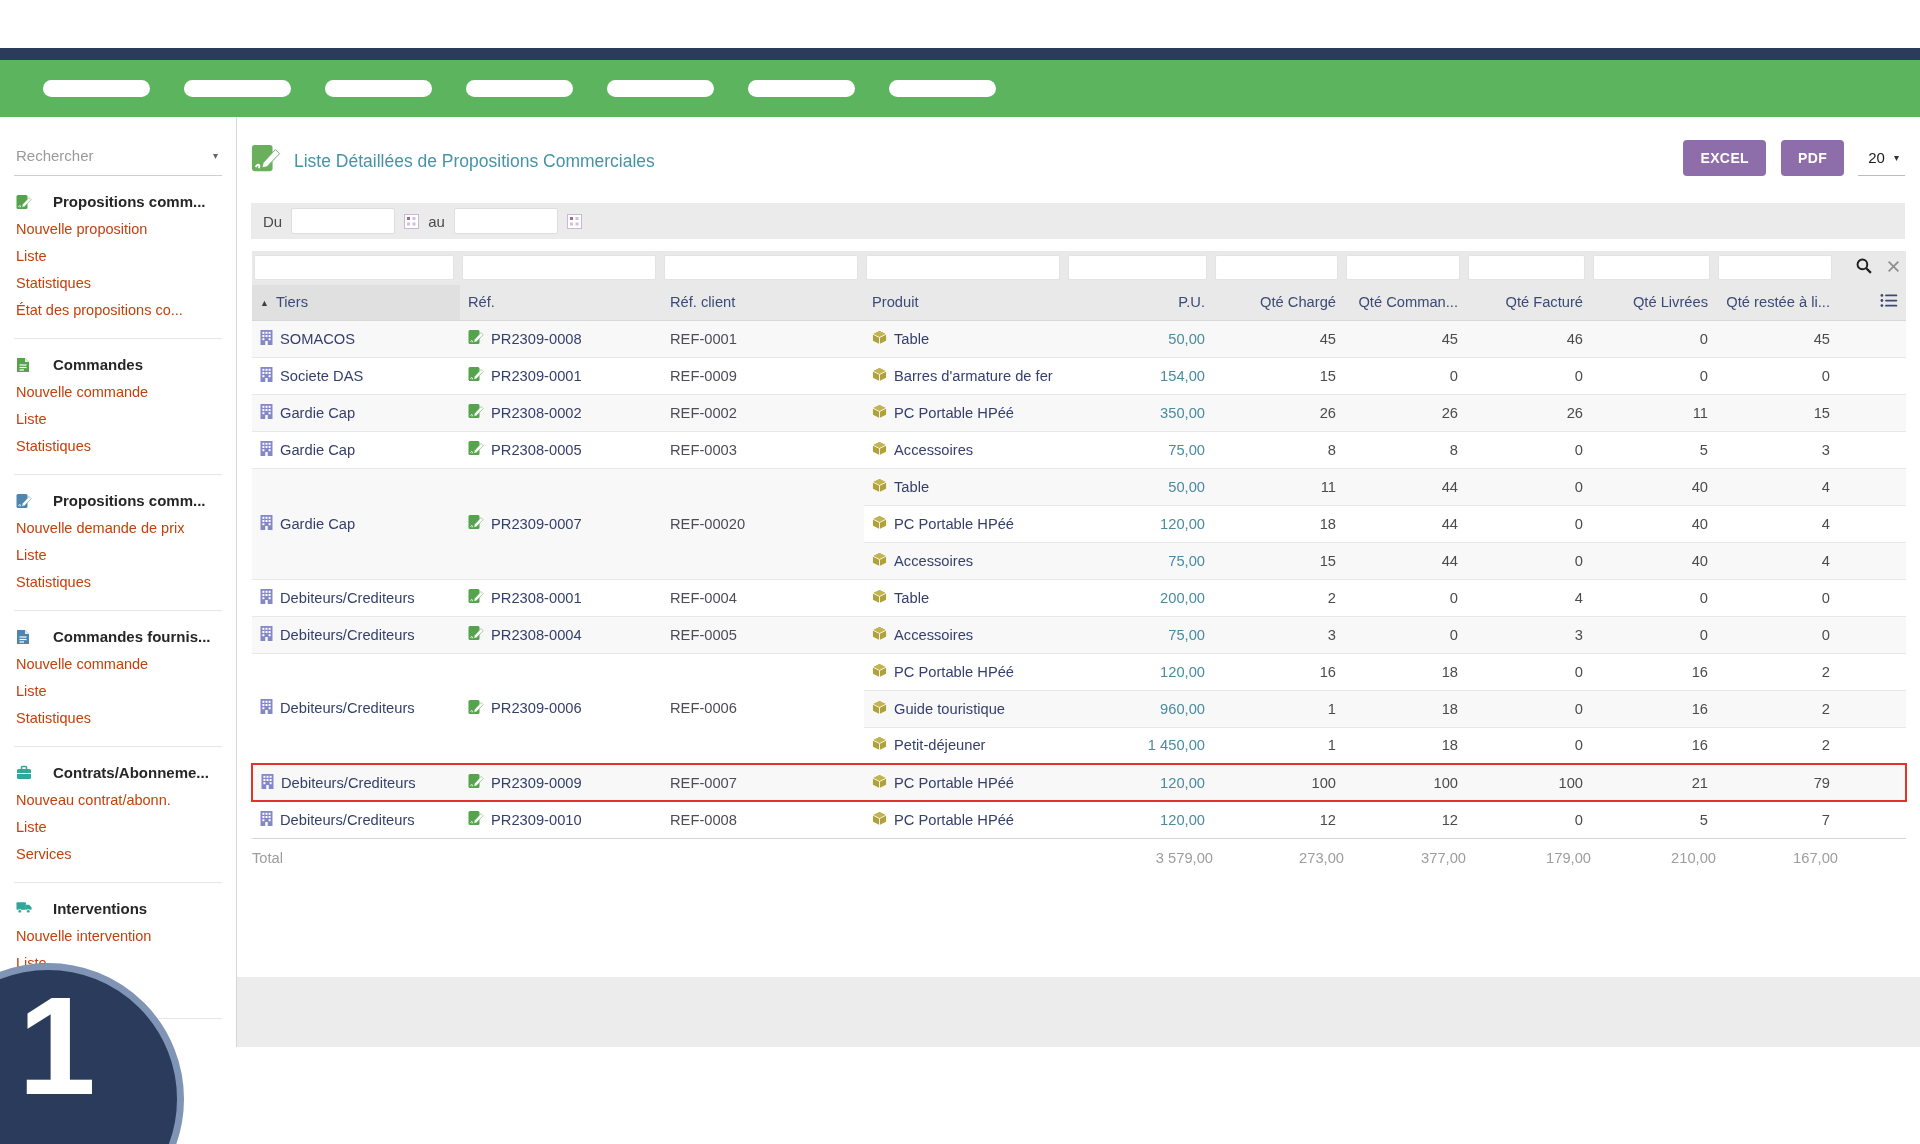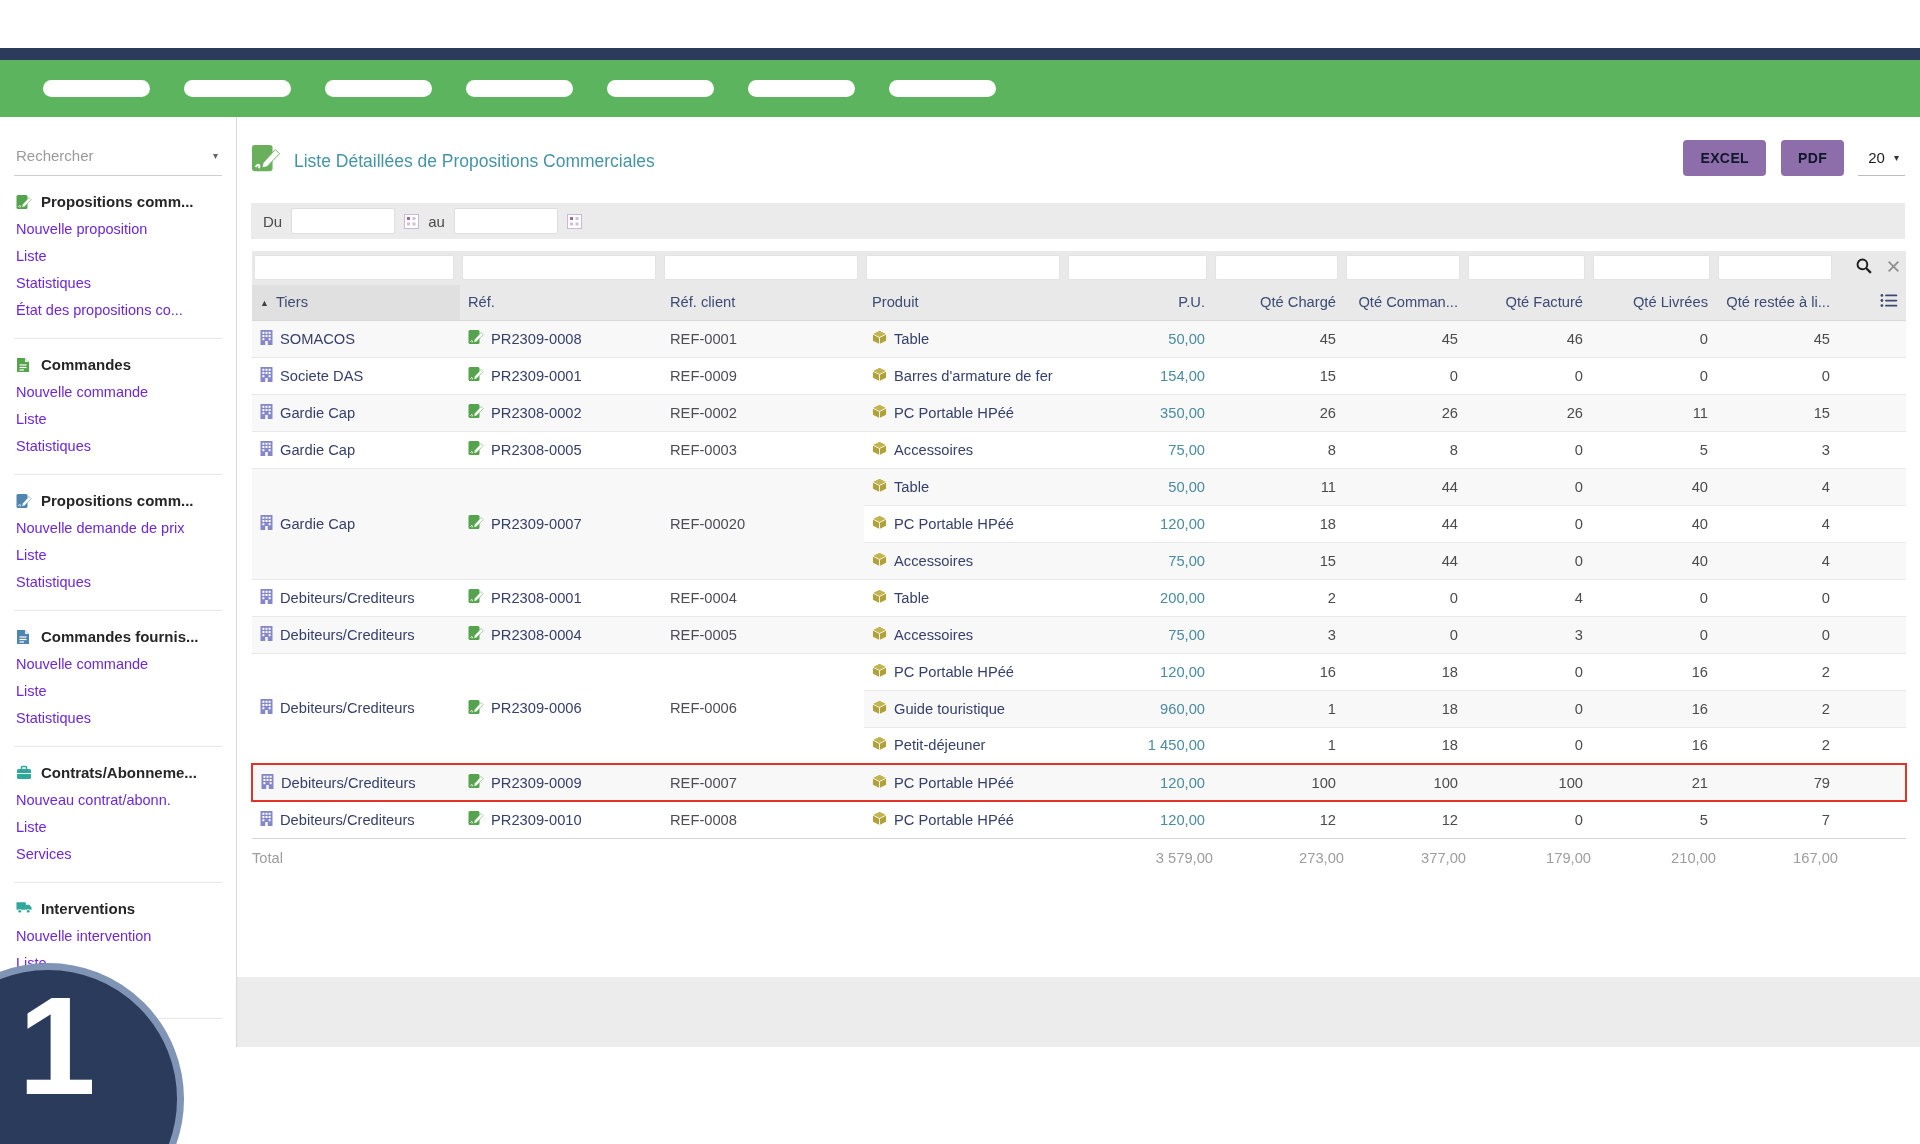--- a/index.html
+++ b/index.html
@@ -27,35 +27,35 @@
   
   .sidebar { position:absolute; left:0; top:117px; width:237px; height:930px; background:#fff;
              border-right:1px solid #d8d8d8; padding:24px 14px 0 14px; overflow:hidden; }
   .search-row { position:relative; border-bottom:1px solid #cfcfcf; padding:6px 2px 10px 2px; }
   .search-row input { border:none; outline:none; width:180px; font-size:15px; color:#333;
                       font-family:"Liberation Sans", sans-serif; background:transparent; }
   .search-row input::placeholder { color:#9a9a9a; }
   .search-caret { position:absolute; right:4px; top:9px; font-size:10px; color:#666; }
   .sb-section { padding:17px 0 14px 0; border-bottom:1px solid #e6e6e6; }
   .sb-section:last-child { border-bottom:none; }
-  .sb-head { display:flex; align-items:flex-end; gap:9px; font-size:15px; font-weight:700;
+  .sb-head { display:flex; align-items:flex-end; gap:21px; font-size:15px; font-weight:700;
              color:#262626; margin:0 0 6px 2px; cursor:pointer; }
   .sb-head .ico { width:16px; height:16px; display:inline-flex; }
-  .sb-item { font-size:14.5px; color:#6d28d9; padding:6px 0 6px 2px; line-height:15px; cursor:pointer; }
+  .sb-item { font-size:14.5px; color:#c2410c; padding:6px 0 6px 2px; line-height:15px; cursor:pointer; }
 
   
   .content { position:absolute; left:237px; top:117px; width:1683px; height:860px; background:#fff;
              padding:22px 15px 0 14px; }
   .gray-strip { position:absolute; left:237px; top:977px; width:1683px; height:70px; background:#ececec; }
 
   .title-row { display:flex; align-items:center; height:38px; }
   .title-ico { width:30px; height:30px; margin-right:13px; display:inline-flex; }
   .page-title { color:#4694a6; font-size:17.5px;margin-top:7px; }
   .title-spacer { flex:1; }
-  .btn { border:none; border-radius:4px; background:#8e6dab; color:#0f172a; font-weight:700;
+  .btn { border:none; border-radius:4px; background:#8e6dab; color:#ffffff; font-weight:700;
          font-size:14px; letter-spacing:.4px; height:36px; padding:0 17px; cursor:pointer;
          font-family:"Liberation Sans", sans-serif; }
   .btn + .btn { margin-left:15px; }
   .page-size { margin-left:14px; display:inline-flex; align-items:center; gap:9px;
                border-bottom:1px solid #bdbdbd; height:36px; padding:0 6px 0 10px;
                font-size:15px; color:#1d1d1d; cursor:pointer; }
   .page-size .caret { font-size:10px; color:#333; }
 
   .date-bar { margin-top:26px; height:36px; background:#ebebeb; display:flex; align-items:center;
               gap:9px; padding-left:12px; }

